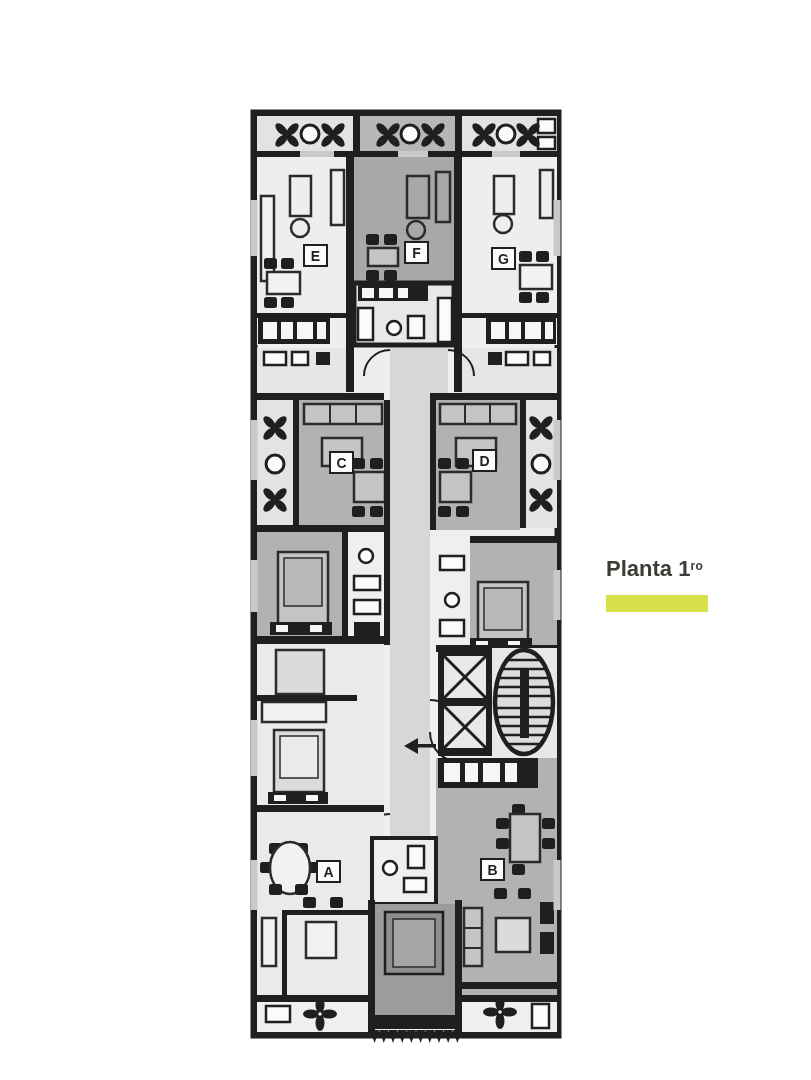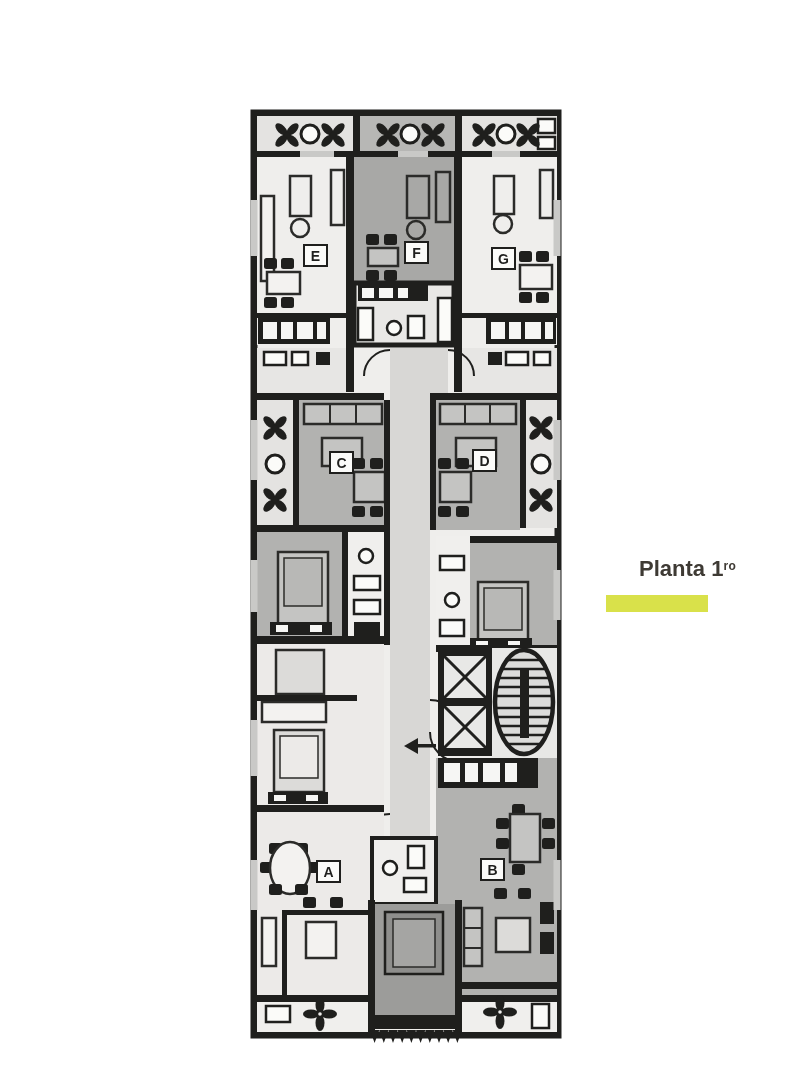--- a/index.html
+++ b/index.html
@@ -5,21 +5,21 @@
   html,body{margin:0;padding:0;background:#ffffff;}
   body{font-family:"Liberation Sans", sans-serif;}
   .stage{position:relative;width:811px;height:1080px;background:#ffffff;overflow:hidden;}
   .plan-svg{position:absolute;left:0;top:0;}
   .unit-label{
     position:absolute;width:21px;height:19px;
     background:#fbfbf9;border:2.5px solid #1f1f1d;
     display:flex;align-items:center;justify-content:center;
     font-size:14px;font-weight:bold;color:#1f1f1d;line-height:1;
   }
-  .title-block{position:absolute;left:606px;top:556px;width:140px;margin-left:33px;}
+  .title-block{position:absolute;left:606px;top:556px;width:140px;}
   .title-text{font-size:22px;font-weight:bold;color:#3e3a34;letter-spacing:0px;}
   .title-sup{font-size:12px;font-weight:bold;color:#3e3a34;vertical-align:super;letter-spacing:0.5px;}
   .title-underline{position:absolute;left:606px;top:595px;width:102px;height:17px;background:#d9e14a;}
 </style>
 </head>
 <body>
 
 <div class="stage">
 
   <svg class="plan-svg" width="811" height="1080" viewBox="0 0 811 1080">

